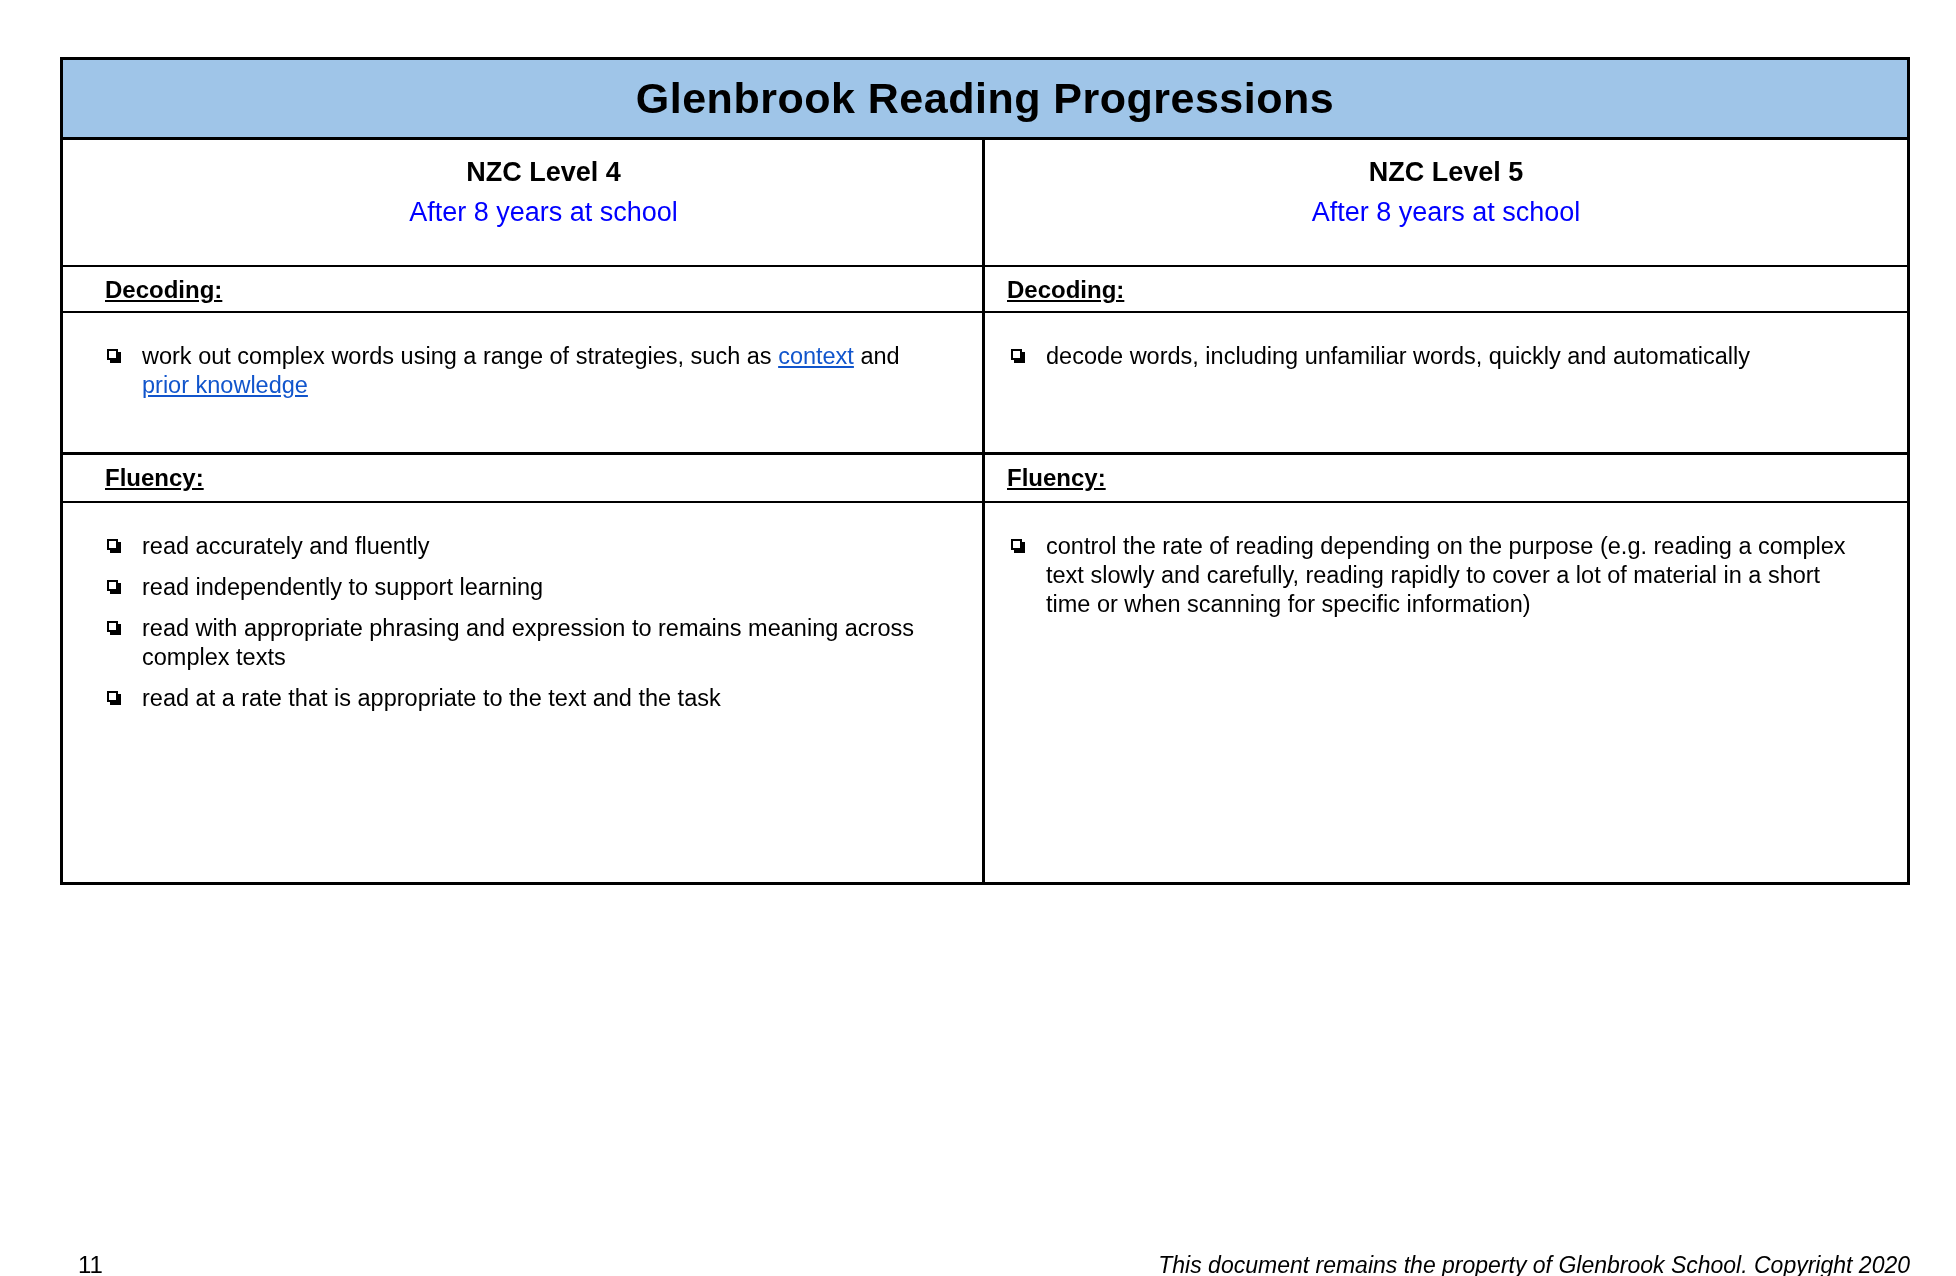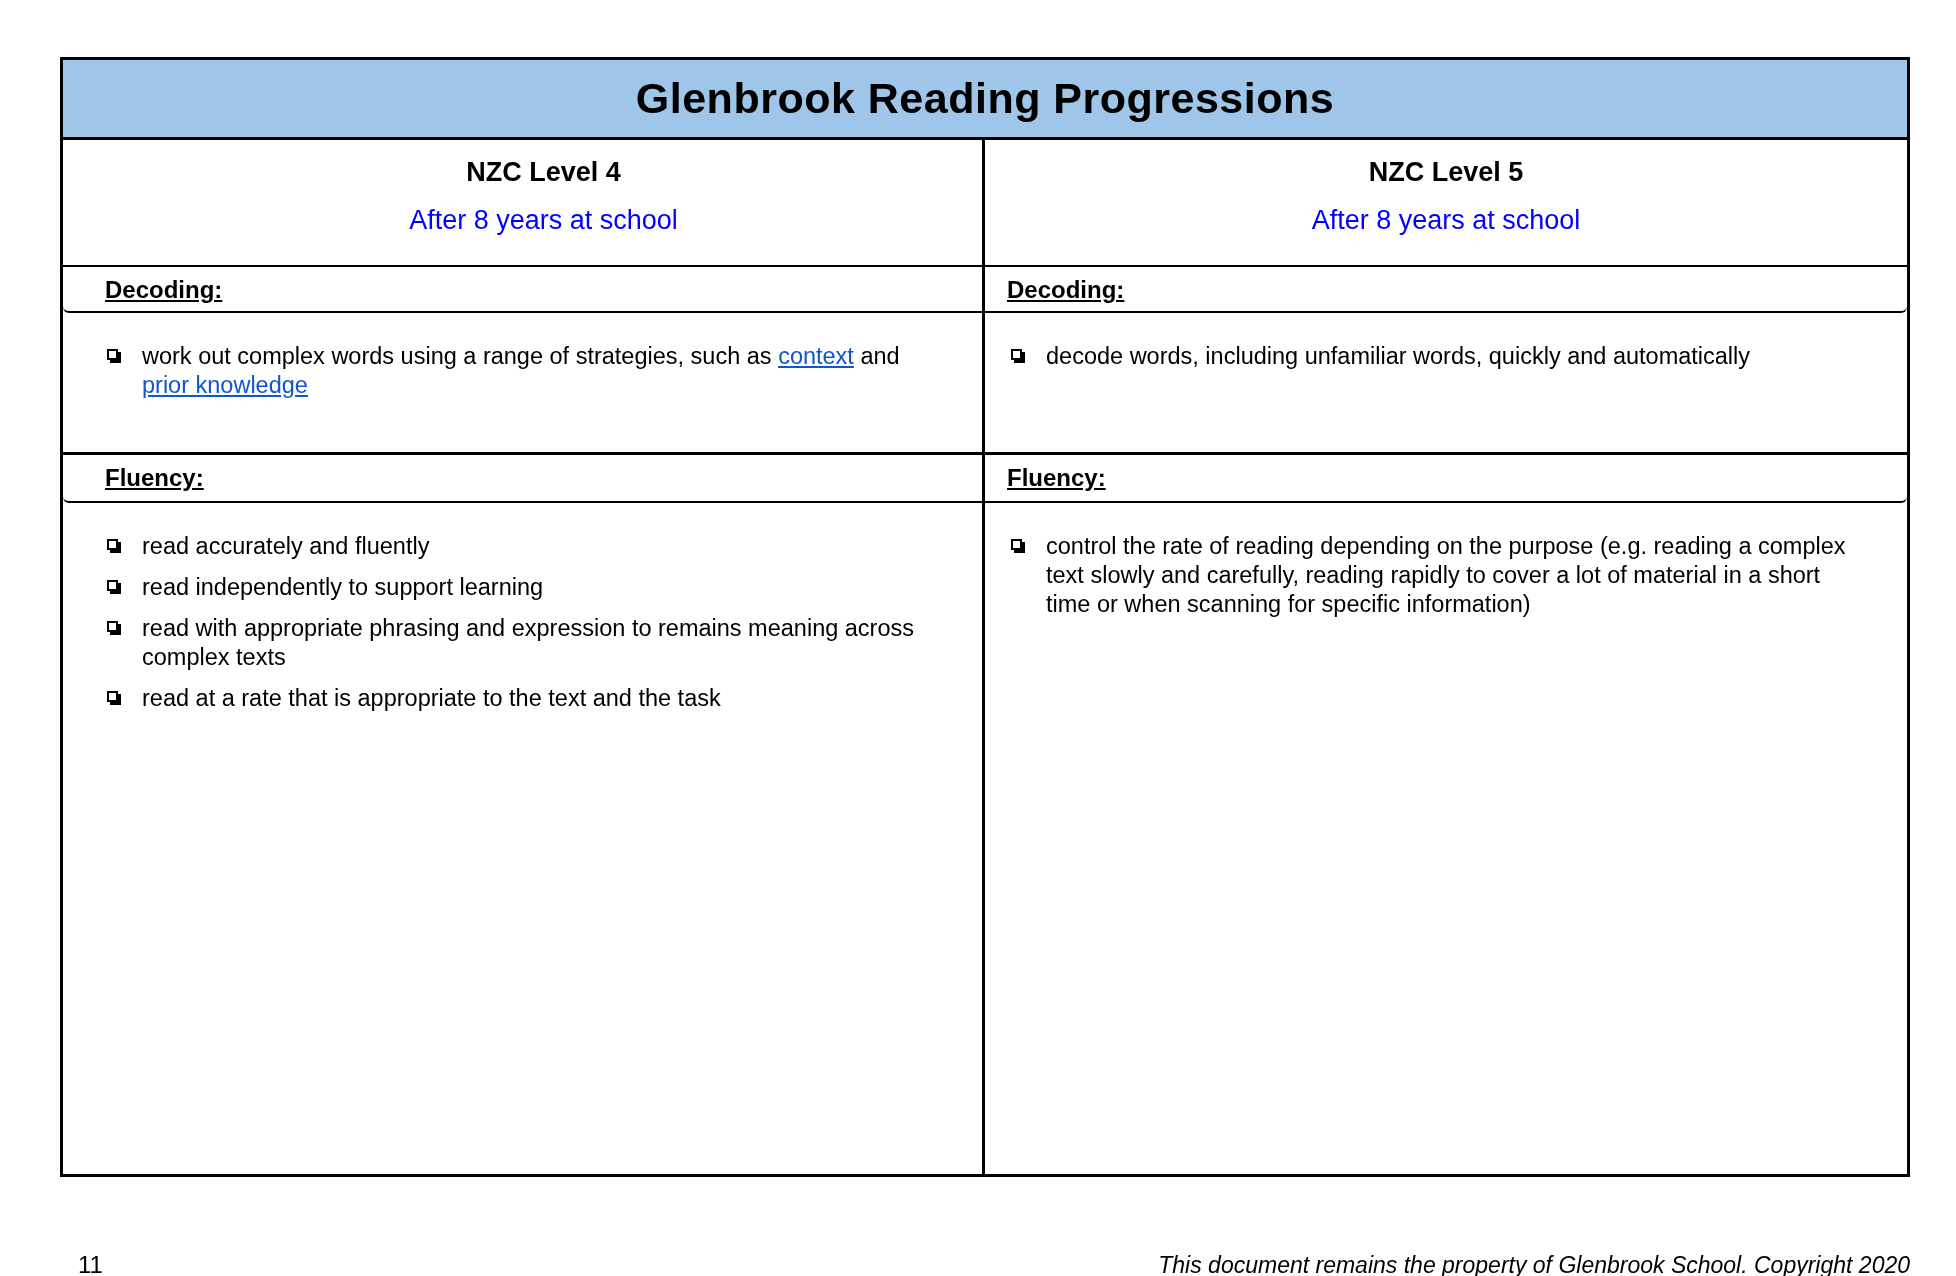--- a/index.html
+++ b/index.html
@@ -13,21 +13,21 @@
     width: 1956px; height: 1276px;
     background: #ffffff;
     font-family: "Liberation Sans", sans-serif;
     color: #000;
     overflow: hidden;
   }
   .page { position: relative; width: 1956px; height: 1276px; background: #fff; }
 
   .doc-table {
     position: absolute; left: 60px; top: 57px;
-    width: 1850px; height: 1120px;
+    width: 1850px; height: 828px;
     border: 3px solid var(--line);
     display: flex; flex-direction: column;
     background: #fff;
   }
   .row { display: flex; width: 100%; }
 
   .title-row {
     height: 80px;
     background: var(--header-bg);
     border-bottom: 3px solid var(--line);
@@ -37,23 +37,23 @@
     font-size: 43px; font-weight: bold; letter-spacing: 0.5px;
     font-family: "Liberation Sans", sans-serif;
   }
 
   .header-row { height: 127px; border-bottom: 2px solid var(--line); }
   .cell { flex: 1 1 50%; min-width: 0; }
   .cell.left { border-right: 3px solid var(--line); padding-left: 42px; }
 
   .header-cell { text-align: center; padding-top: 16px; }
   .level-title { font-size: 27px; font-weight: bold; line-height: 32px; }
-  .level-subtitle { font-size: 27px; line-height: 32px; color: var(--subtitle-blue); margin-top: 16px; }
+  .level-subtitle { font-size: 27px; line-height: 32px; color: var(--subtitle-blue); margin-top: 8px; }
 
-  .label-row { height: 46px; border-bottom: 2px solid var(--line); border-radius: 6px; }
+  .label-row { height: 46px; border-bottom: 2px solid var(--line); }
   .label-row.fluency-label { height: 48px; }
   .label-cell { padding: 9px 0 0 22px; }
   .section-label {
     font-size: 24px; font-weight: bold; text-decoration: underline;
     line-height: 28px;
   }
 
   .body-row.decoding-body { height: 142px; border-bottom: 3px solid var(--line); }
   .body-row.fluency-body { flex: 1 1 auto; }
   .body-cell { padding: 17px 36px 0 24px; }

